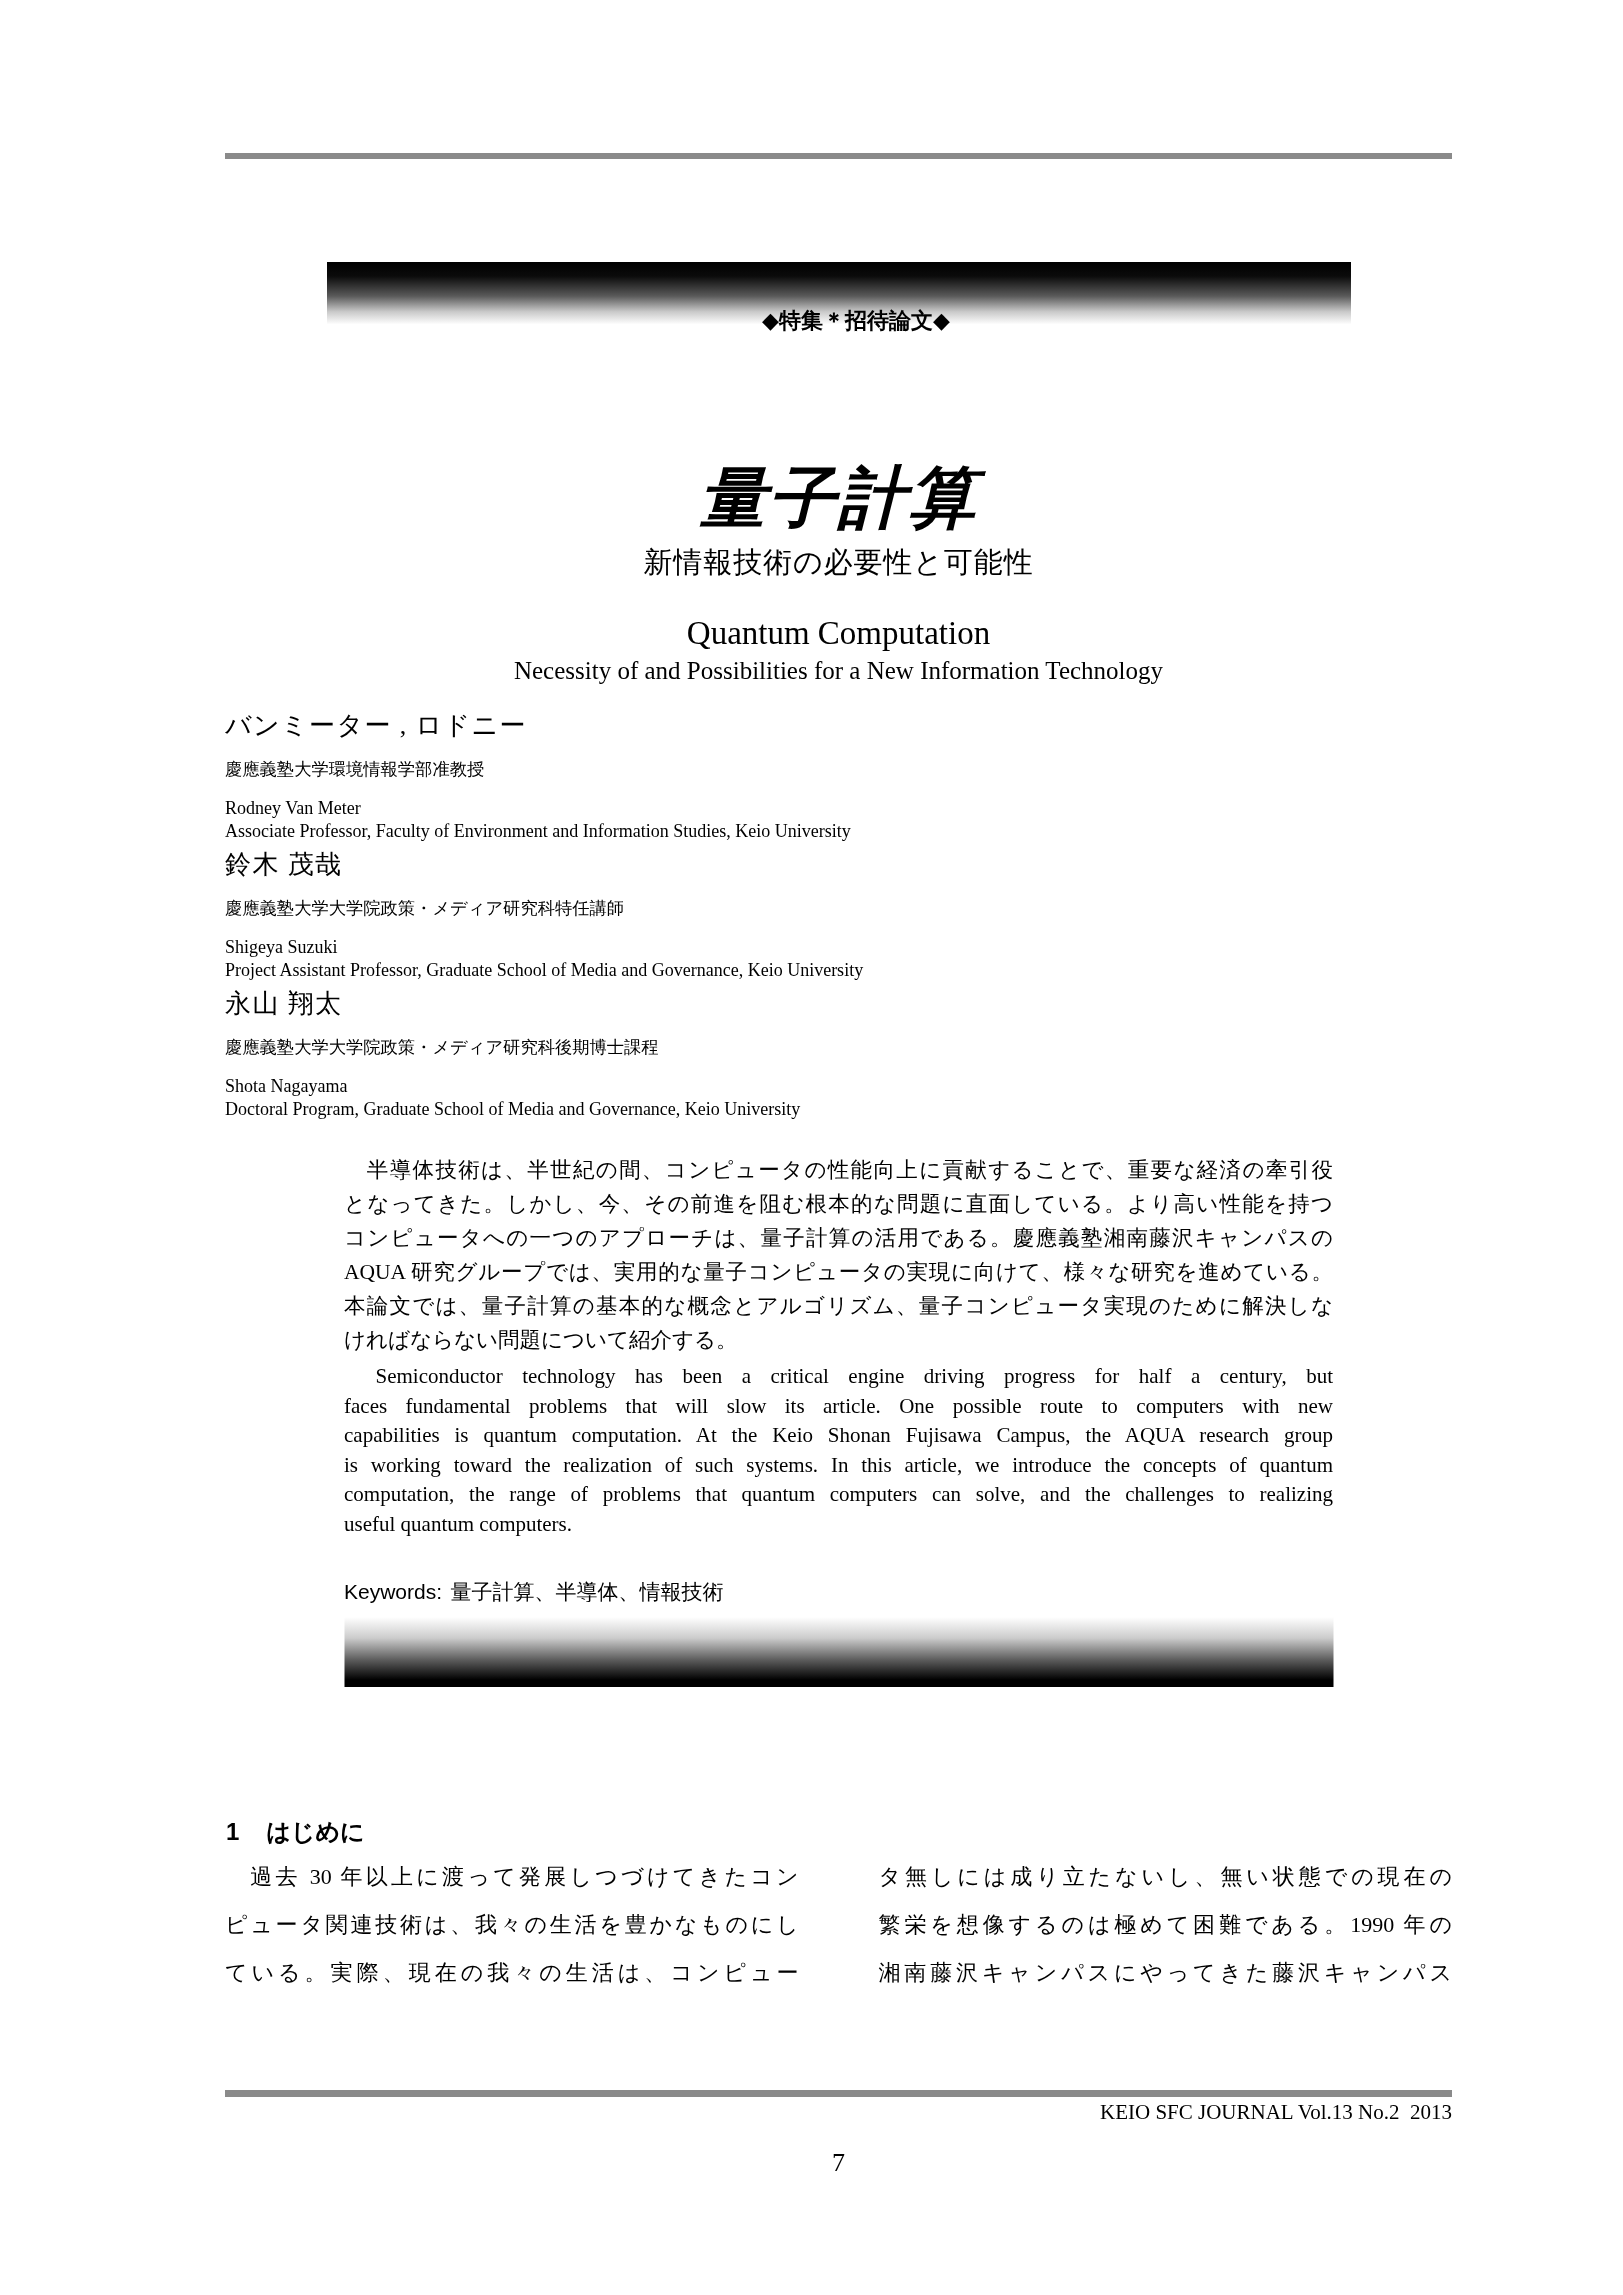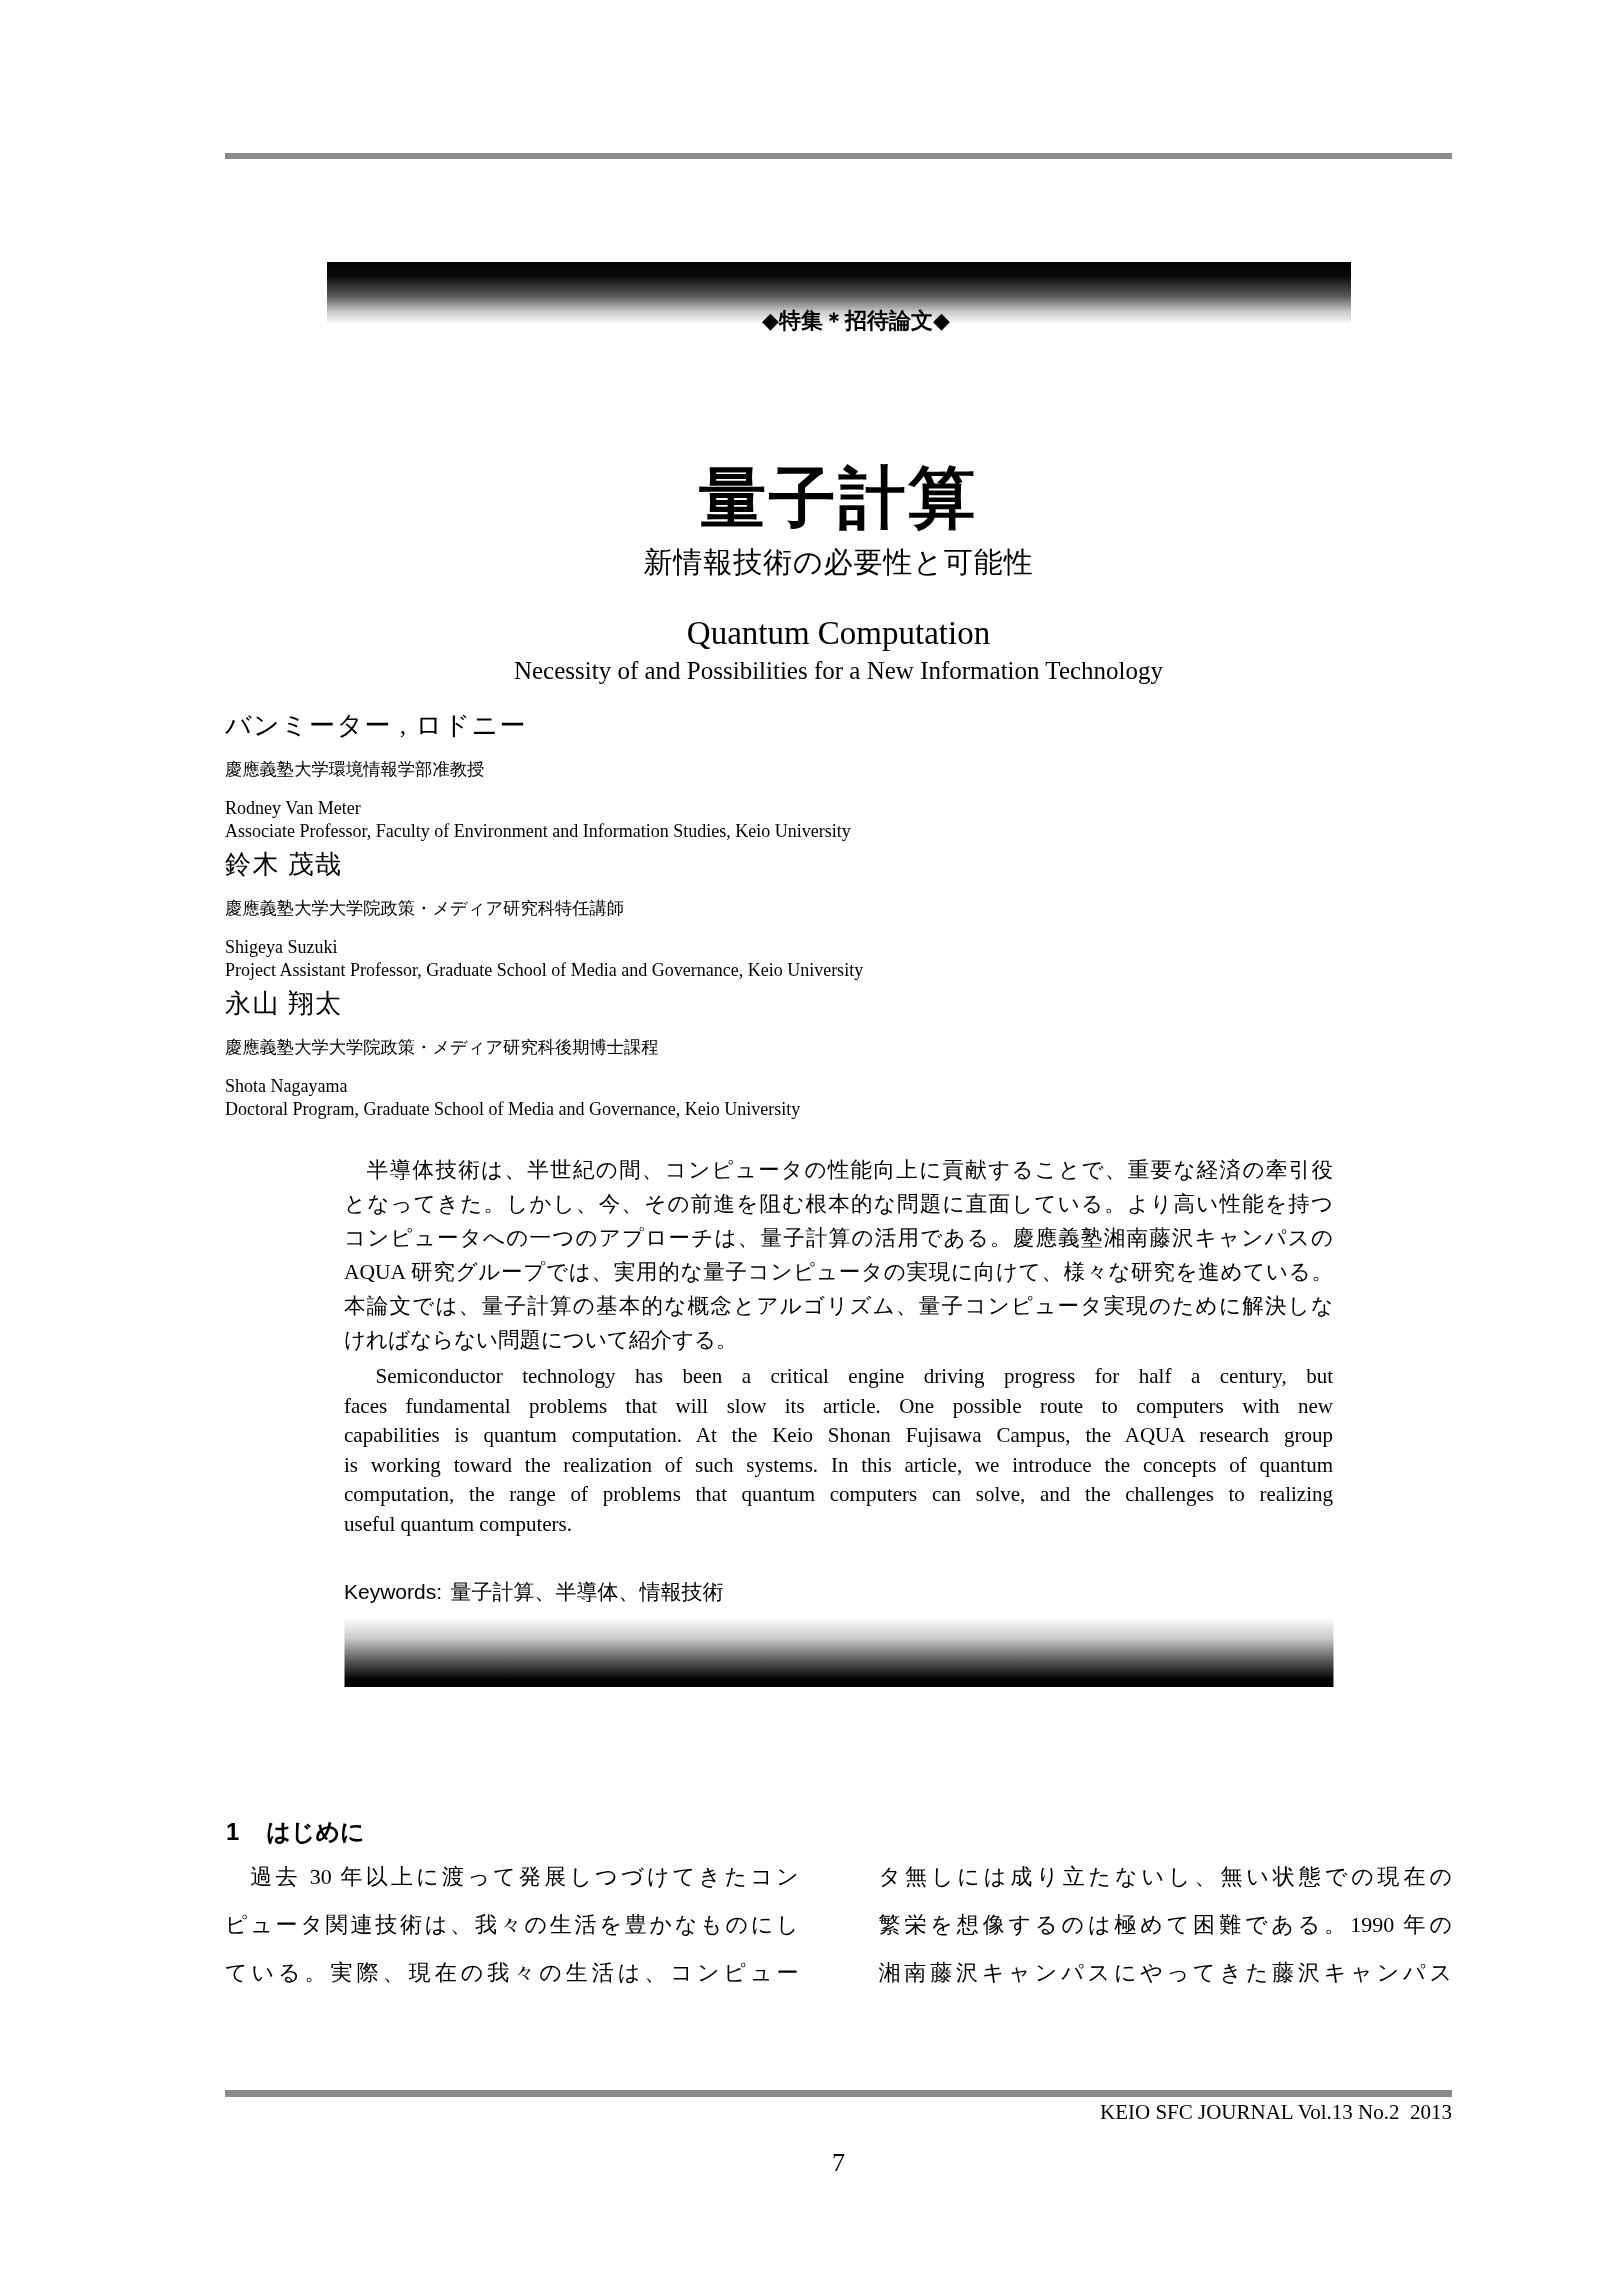--- a/index.html
+++ b/index.html
@@ -59,20 +59,21 @@
   }
 
   .centered { position: absolute; left: 0; width: 100%; text-align: center; }
 
   .title-jp {
     top: 453px;
     margin: 0;
     font-size: 67px;
     font-weight: bold;
     letter-spacing: 2.8px;
+    font-style: italic;
   }
   .subtitle-jp { top: 543px; font-size: 29px; letter-spacing: 0.9px; }
   .title-en { top: 615px; font-size: 33px; }
   .subtitle-en { top: 657px; font-size: 25px; }
 
   .author { position: absolute; left: 0; width: 100%; }
   .author-1 { top: 708px; }
   .author-2 { top: 847px; }
   .author-3 { top: 986px; }
   .a-name-jp { font-size: 26px; letter-spacing: 1.4px; }

